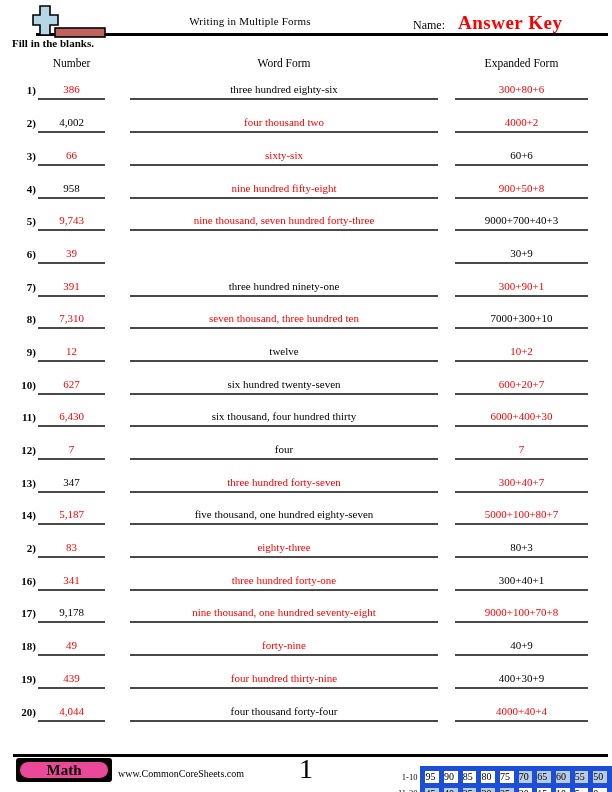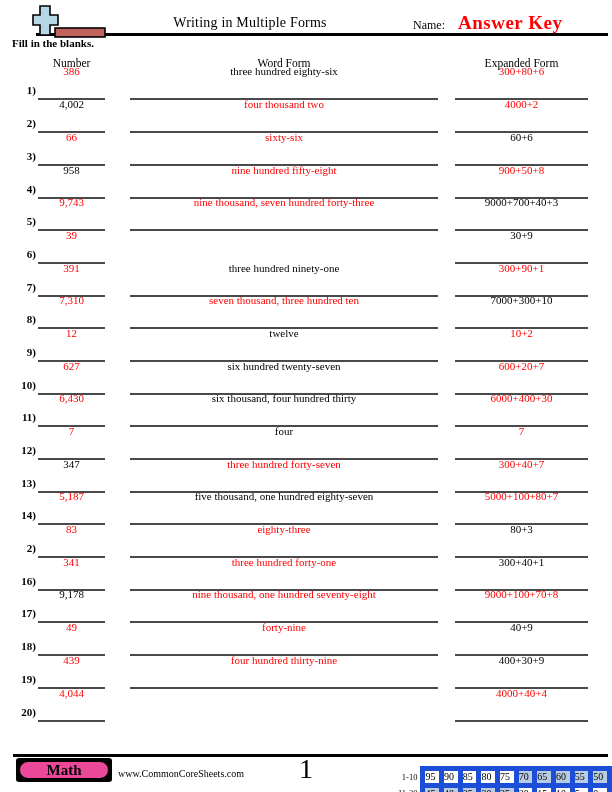--- a/index.html
+++ b/index.html
@@ -6,34 +6,34 @@
   .page {
     position:relative; width:612px; height:792px; margin:0 auto;
     background:#ffffff; overflow:hidden;
     font-family:"Liberation Serif", serif; color:#000;
   }
   
   .hdr-rule { position:absolute; left:36px; top:33px; width:572px; height:2.5px; background:#000; }
   .icon-wrap { position:absolute; left:30px; top:2px; width:80px; height:40px; }
   .icon-cross { fill:var(--icon-blue,#b5d6e4); stroke:#000; stroke-width:1.6; }
   .icon-brick { fill:var(--icon-red,#c0635d); stroke:#000; stroke-width:1.6; }
-  .title { position:absolute; left:110px; top:15px; width:280px; text-align:center; font-size:14px; letter-spacing:.2px; }
+  .title { position:absolute; left:110px; top:15px; width:280px; text-align:center; font-size:11px; letter-spacing:.2px; }
   .name-label { position:absolute; left:413px; top:18px; font-size:12px; }
   .answer-key { position:absolute; left:458px; top:12px; font-size:19px; font-weight:bold; color:var(--answer-red,#ff0000); letter-spacing:.5px; }
   .instruction { position:absolute; left:12px; top:37px; font-size:11px; font-weight:bold; }
   
   .col-h { position:absolute; top:57px; text-align:center; font-size:11.5px; }
   .col-h.c-num  { left:38px;  width:67px; }
   .col-h.c-word { left:130px; width:308px; }
   .col-h.c-exp  { left:455px; width:133px; }
   
   .rows { position:absolute; left:0; top:67.8px; width:612px; }
   .row { position:relative; height:32.7px; }
   .qnum { position:absolute; left:0; bottom:4px; width:36px; text-align:right; font-weight:bold; font-size:11px; }
-  .cell { position:absolute; bottom:0; border-bottom:2px solid #4a4a4a; text-align:center; font-size:11px; padding-bottom:21px; white-space:nowrap; overflow:visible; }
+  .cell { position:absolute; bottom:0; border-bottom:2px solid #4a4a4a; text-align:center; font-size:11px; padding-bottom:3px; white-space:nowrap; overflow:visible; }
   .cell.c-num  { left:38px;  width:67px; }
   .cell.c-word { left:130px; width:308px; }
   .cell.c-exp  { left:455px; width:133px; }
   .val.answer { color:var(--answer-red,#ff0000); }
   
   .ftr-rule { position:absolute; left:13px; top:754px; width:595px; height:2.5px; background:#000; }
   .math-badge { position:absolute; left:16px; top:758px; width:96px; height:24px; background:#000; border-radius:3px; }
   .math-badge .pill { position:absolute; left:3px; right:3px; top:3px; bottom:3px; background:#ec4899; border:1.5px solid #000; border-radius:11px;
     display:flex; align-items:center; justify-content:center; font-weight:bold; font-size:15px; }
   .website { position:absolute; left:118px; top:768px; font-size:10px; }
@@ -194,20 +194,21 @@
     <div class="row">
       <span class="qnum">19)</span>
       <span class="cell c-num"><span class="val answer">439</span></span>
       <span class="cell c-word"><span class="val answer">four hundred thirty-nine</span></span>
       <span class="cell c-exp"><span class="val">400+30+9</span></span>
     </div>
 
     <div class="row">
       <span class="qnum">20)</span>
       <span class="cell c-num"><span class="val answer">4,044</span></span>
+      <span class="cell c-word"><span class="val">four thousand forty-four</span></span>
       <span class="cell c-exp"><span class="val answer">4000+40+4</span></span>
     </div>
   </div>
 
   <div class="ftr-rule"></div>
   <div class="math-badge">
     <span class="pill">Math</span>
   </div>
   <div class="website">www.CommonCoreSheets.com</div>
   <div class="page-num">1</div>

